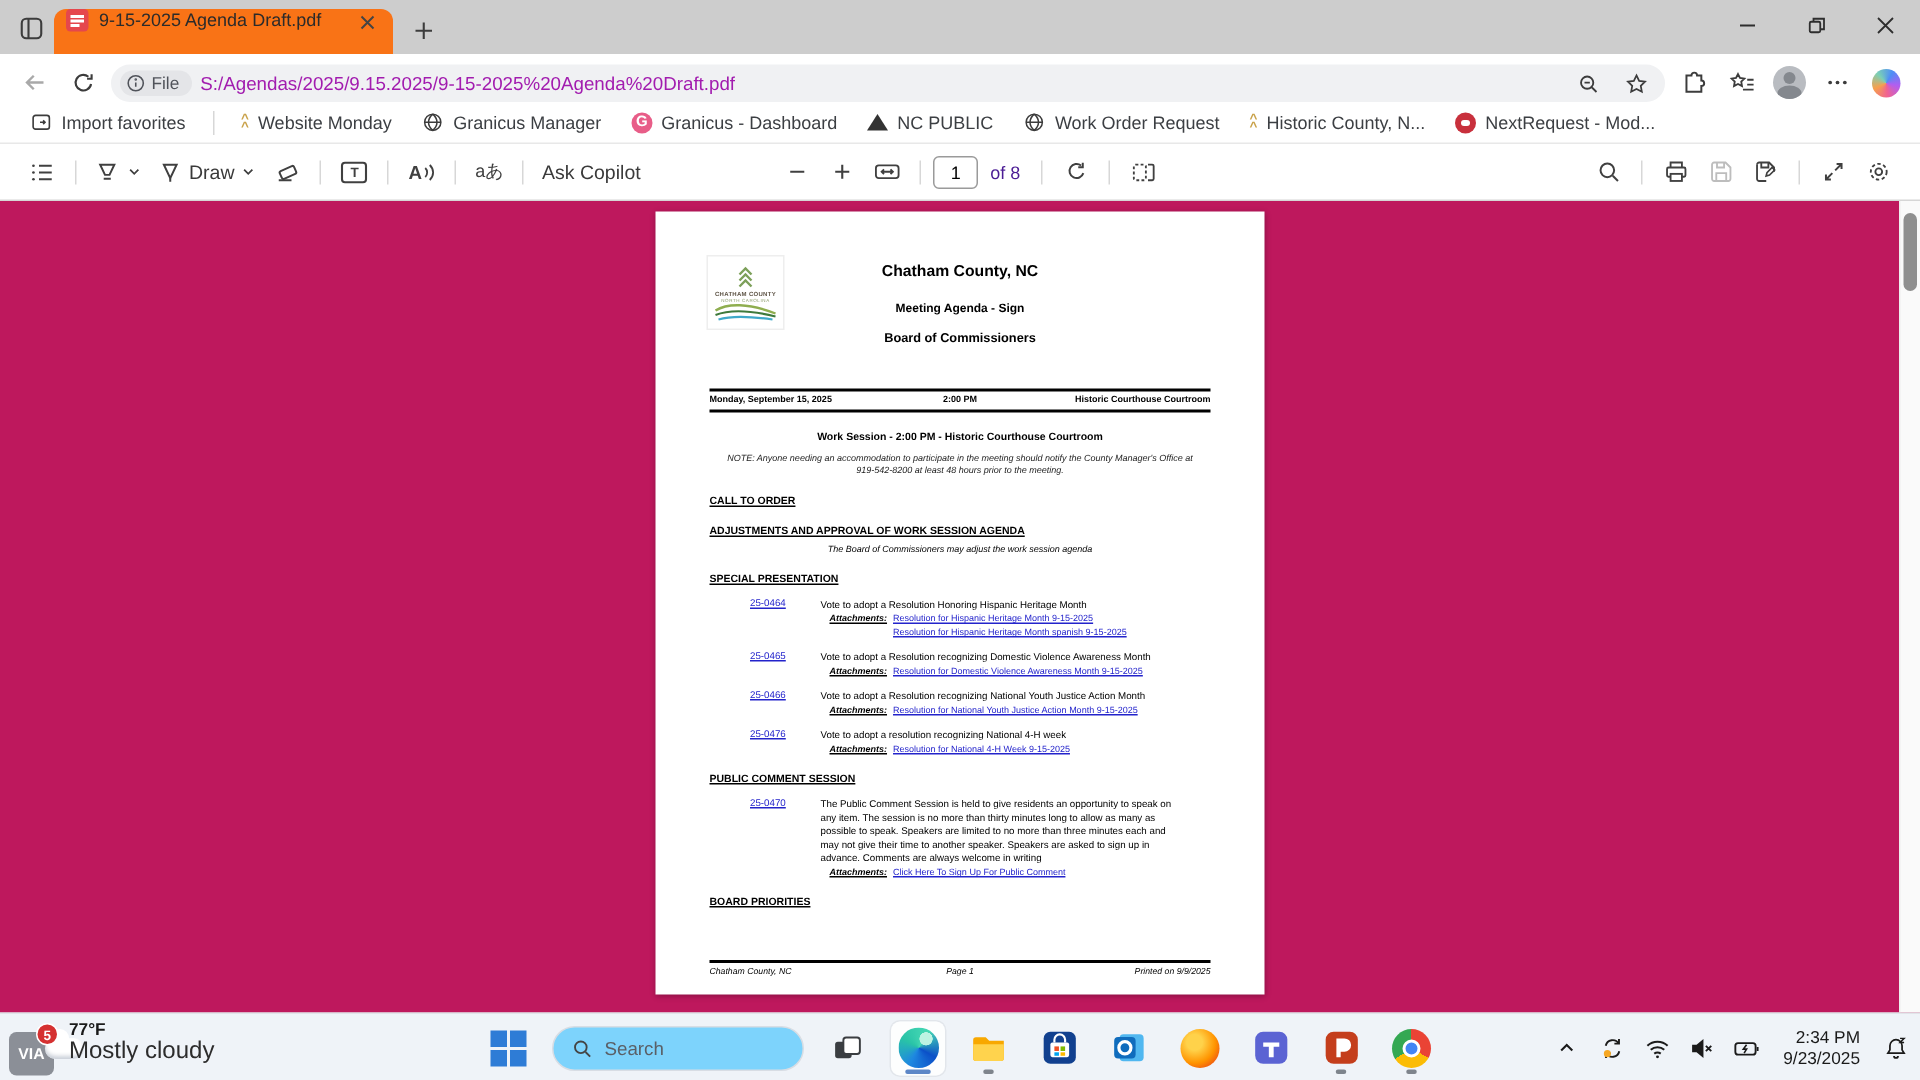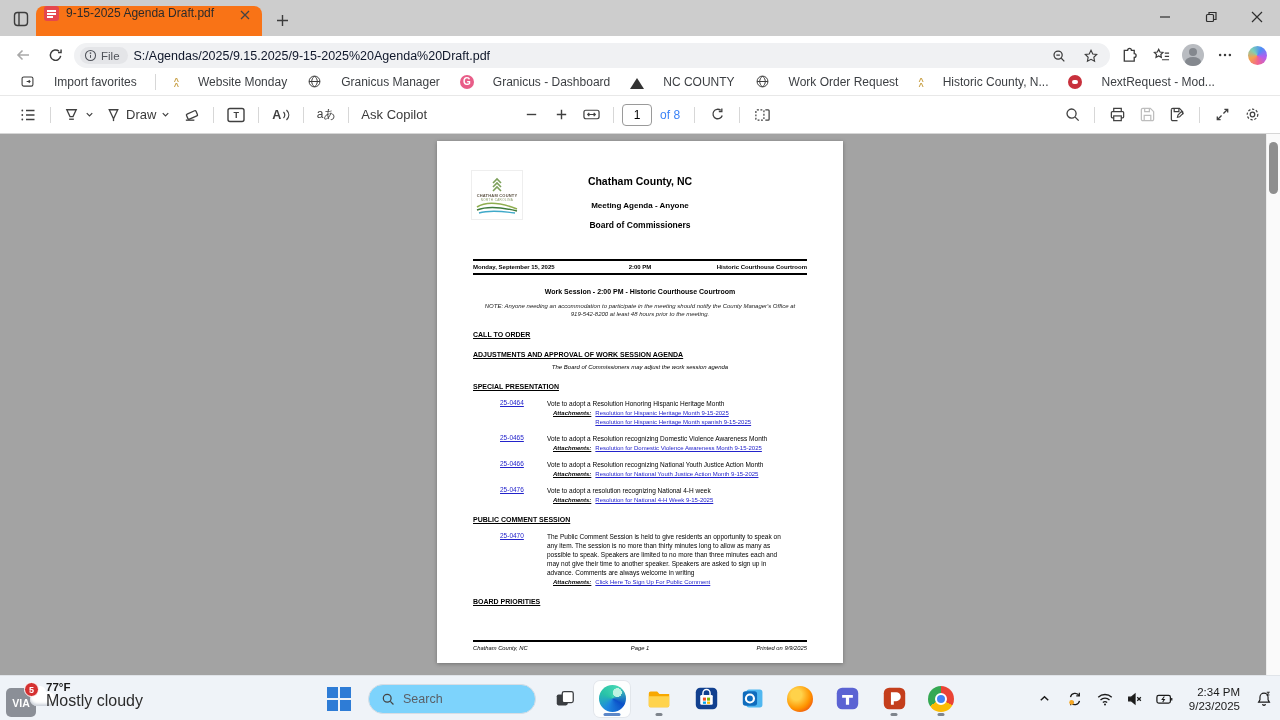--- a/index.html
+++ b/index.html
@@ -17,50 +17,50 @@
   .pdf-fav i:nth-child(1){top:4px}.pdf-fav i:nth-child(2){top:7px}.pdf-fav i:nth-child(3){top:10px;right:6px}
   .newtab{position:absolute;left:272px;top:10px;width:20px;height:20px;display:flex;align-items:center;justify-content:center}
   .wincontrols{position:absolute;right:0;top:0;height:34px;display:flex}
   .wc{width:46px;height:34px;display:flex;align-items:center;justify-content:center}
 
   
   .navbar{height:32px;background:#fff;display:flex;align-items:flex-end;padding:0 10px;gap:6px}
   .nav-ic{width:26px;height:26px;display:flex;align-items:center;justify-content:center;border-radius:5px;flex:none}
   .addr{flex:1;height:25px;background:#f0f1f3;border-radius:13px;display:flex;align-items:center;padding:0 6px;gap:6px;min-width:0}
   .file-chip{display:flex;align-items:center;gap:4px;background:#e4e5e8;border-radius:9px;padding:2px 8px 2px 4px;font-size:11.5px;color:#50535a;flex:none}
-  .url{font-size:12.5px;color:#0f172a;flex:1;white-space:nowrap;overflow:hidden}
+  .url{font-size:12.5px;color:#a21caf;flex:1;white-space:nowrap;overflow:hidden}
   .avatar{width:22px;height:22px;border-radius:50%;background:#b9bcc1;position:relative;overflow:hidden}
   .avatar::before{content:"";position:absolute;left:7px;top:4px;width:8px;height:8px;border-radius:50%;background:#84888e}
   .avatar::after{content:"";position:absolute;left:3px;top:13px;width:16px;height:10px;border-radius:50%;background:#84888e}
   .copilot{width:19px;height:19px;border-radius:50%;background:conic-gradient(from 30deg,#4e8df6,#b15ef0,#f06292,#f6a04d,#7bd0b6,#4e8df6)}
 
   
   .favbar{height:28px;background:#fff;display:flex;align-items:center;padding:0 12px;gap:4px;border-bottom:1px solid #e8e8e8;font-size:12px;color:#3c3f43}
-  .fav-item{display:flex;align-items:flex-end;gap:19px;padding:3px 8px;border-radius:5px;white-space:nowrap}
+  .fav-item{display:flex;align-items:center;gap:6px;padding:3px 8px;border-radius:5px;white-space:nowrap}
   .vdiv{width:1px;height:16px;background:#d7d7d7;margin:0 6px;flex:none}
   .chevrons{display:flex;flex-direction:column;line-height:5px;color:#c9a24a;font-size:9px;font-weight:bold}
   .gbadge{width:14px;height:14px;border-radius:50%;background:#e85d88;color:#fff;font-size:10px;font-weight:bold;display:flex;align-items:center;justify-content:center}
   .tri{width:0;height:0;border-left:7px solid transparent;border-right:7px solid transparent;border-bottom:11px solid #333}
   .reddot{width:14px;height:14px;border-radius:50%;background:#c8303c;position:relative}
   .reddot::after{content:"";position:absolute;left:4px;top:5px;width:6px;height:4px;border-radius:2px;background:#fff}
 
   
   .pdfbar{height:38px;background:#fff;border-bottom:1px solid #d6d6d6;display:flex;align-items:center;padding:0 14px;gap:2px;font-size:13px;color:#3a3a3a;position:relative;z-index:2}
   .tbtn{height:28px;min-width:28px;display:flex;align-items:center;justify-content:center;border-radius:5px;gap:4px;padding:0 4px}
   .tlabel{font-size:13px;color:#3a3a3a}
   .page-input{width:30px;height:22px;border:1px solid #9a9a9a;border-radius:4px;text-align:center;font-size:12px;font-family:"Liberation Sans",sans-serif}
-  .ofpg{font-size:12px;color:#3b82f6;margin:0 6px}
+  .ofpg{font-size:12px;color:#4c1d95;margin:0 6px}
   .tbx{position:relative;width:20px;height:18px}
   .tbx svg{position:absolute;inset:0}
   .tbx span{position:absolute;inset:0;display:flex;align-items:center;justify-content:center;font-size:9px;font-weight:bold;color:#404040}
   .ra{display:flex;align-items:flex-start;gap:1px;font-weight:bold;font-size:12.5px;color:#404040}
   .spacer70{width:82px}
 
   
-  .viewer{position:relative;height:541px;background:#a3a3a3;overflow:hidden}
+  .viewer{position:relative;height:541px;background:#be185d;overflow:hidden}
   .v-scrollbar{position:absolute;right:0;top:-38px;bottom:0;width:14px;background:#fafafa;border-left:1px solid #ededed;z-index:3}
   .v-thumb{position:absolute;left:2px;right:2px;top:46px;height:52px;background:#8f8f8f;border-radius:5px}
 
   
   .pagewrap{height:100%;display:flex;justify-content:center}
   .pdf-page{width:406px;height:522px;margin-top:7px;background:#fff;box-shadow:0 1px 4px rgba(0,0,0,.3);padding:26px 36px 12px;display:flex;flex-direction:column;color:#000}
   .doc-header{position:relative;min-height:80px}
   .doc-logo{position:absolute;left:-2px;top:3px;width:52px;height:50px;border:1px solid #eee;display:flex;flex-direction:column;align-items:center;justify-content:center;overflow:hidden}
   .logo-t1{font-size:4px;font-weight:bold;color:#5d5345;letter-spacing:.2px}
   .logo-t2{font-size:3px;color:#8a9a6a;letter-spacing:.4px}
@@ -247,21 +247,21 @@
           <path d="M2.5 9h13M9 2.5c-4.5 4-4.5 9 0 13M9 2.5c4.5 4 4.5 9 0 13"></path>
         </svg>
       <span>Granicus Manager</span>
     </div>
     <div class="fav-item">
       <span class="gbadge">G</span>
       <span>Granicus - Dashboard</span>
     </div>
     <div class="fav-item">
       <span class="tri"></span>
-      <span>NC COUNTY</span>
+      <span>NC PUBLIC</span>
     </div>
     <div class="fav-item">
       <svg width="15" height="15" viewBox="0 0 18 18" fill="none" stroke="#3c3c3c" stroke-width="1.2">
           <circle cx="9" cy="9" r="6.5"></circle>
           <path d="M2.5 9h13M9 2.5c-4.5 4-4.5 9 0 13M9 2.5c4.5 4 4.5 9 0 13"></path>
         </svg>
       <span>Work Order Request</span>
     </div>
     <div class="fav-item">
       <span class="chevrons">
@@ -425,21 +425,21 @@
               </svg>
             <div class="logo-t1">CHATHAM COUNTY</div>
             <div class="logo-t2">NORTH CAROLINA</div>
             <svg width="44" height="12" viewBox="0 0 44 12" fill="none">
                 <path d="M2 5c8-5 22-5 40 2" stroke="#8fae4f" stroke-width="1.6"></path>
                 <path d="M2 8c10-4 24-3 40 1" stroke="#3f7a3c" stroke-width="1.4"></path>
                 <path d="M4 11c10-3 22-2 36 0" stroke="#3fa9c9" stroke-width="1.4"></path>
               </svg>
           </div>
           <div class="doc-org">Chatham County, NC</div>
-          <div class="doc-sub">Meeting Agenda - Anyone</div>
+          <div class="doc-sub">Meeting Agenda - Sign</div>
           <div class="doc-sub2">Board of Commissioners</div>
         </div>
 
         <div class="meta-row">
           <span>Monday, September 15, 2025</span>
           <span>2:00 PM</span>
           <span>Historic Courthouse Courtroom</span>
         </div>
 
         <div class="session-title">Work Session - 2:00 PM - Historic Courthouse Courtroom</div>

